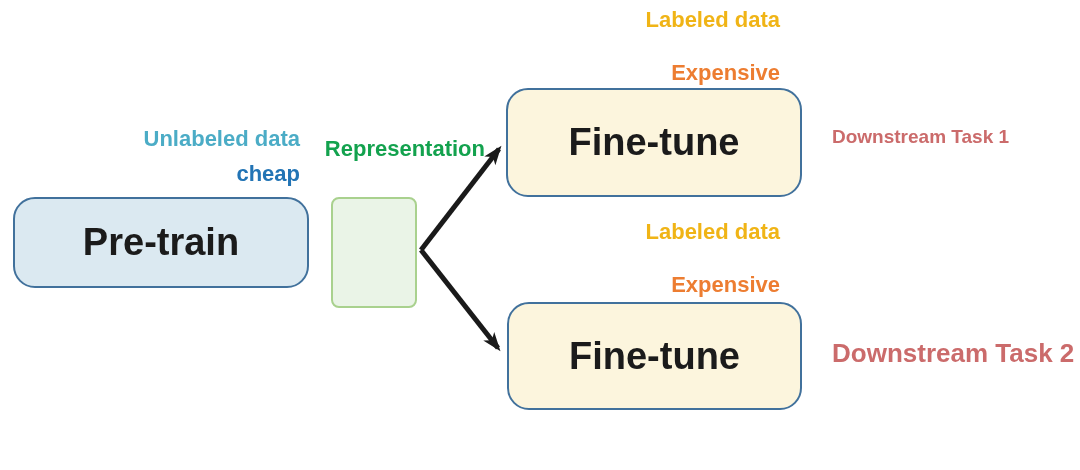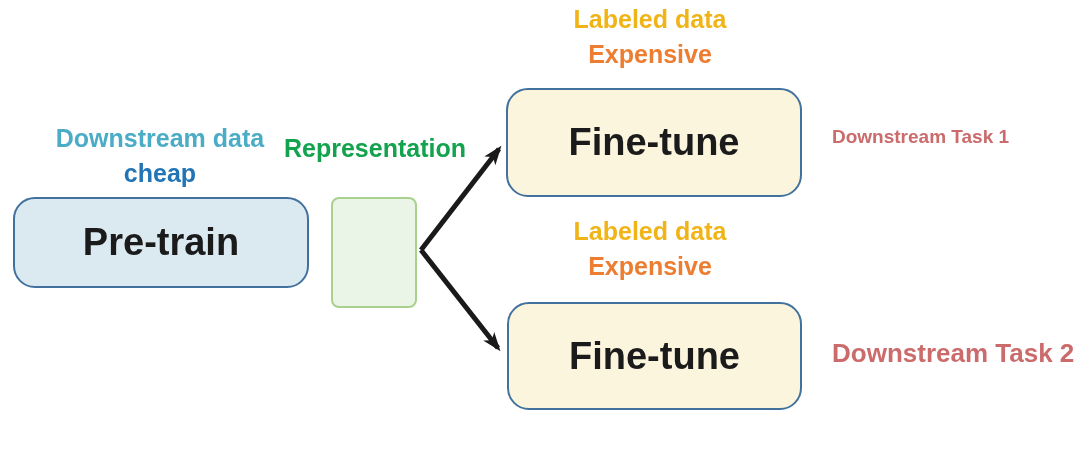--- a/index.html
+++ b/index.html
@@ -43,34 +43,34 @@
     background: var(--finetune-fill, #fcf5dd);
     border: 2.5px solid var(--finetune-border, #41719c);
   }
   .node-finetune-2 {
     left: 507px; top: 302px; width: 295px; height: 108px;
     background: var(--finetune-fill, #fcf5dd);
     border: 2.5px solid var(--finetune-border, #41719c);
   }
   .annotation {
     position: absolute;
-    text-align: center;
+    text-align: right;
     font-weight: bold;
-    font-size: 25px;
+    font-size: 22px;
     line-height: 35px;
     white-space: nowrap;
   }
   .ann-unlabeled { left: 20px; top: 121px; width: 280px; }
   .ann-unlabeled .l1 { color: var(--teal-label, #4bacc6); }
   .ann-unlabeled .l2 { color: var(--blue-label, #2274b5); }
   .ann-representation { left: 265px; top: 131px; width: 220px; color: var(--green-label, #13a24e); }
   .ann-labeled-top { left: 520px; top: 2px; width: 260px; }
   .ann-labeled-mid { left: 520px; top: 214px; width: 260px; }
   .ann-labeled-top .l1, .ann-labeled-mid .l1 { color: var(--gold-label, #f0b416); }
-  .ann-labeled-top .l2, .ann-labeled-mid .l2 { color: var(--orange-label, #ed7d31); }
+  .ann-labeled-top .l2, .ann-labeled-mid .l2 { color: var(--orange-label, #ed7d31); margin-top: 18px; }
   .ann-downstream-1 { left: 832px; top: 119px; width: 248px; text-align: left; font-size: 19px; color: var(--rose-label, #cb6b6b); }
   .ann-downstream-2 { left: 832px; top: 336px; width: 248px; text-align: left; font-size: 26px; color: var(--rose-label, #cb6b6b); }
   .arrows {
     position: absolute;
     left: 0; top: 0;
     width: 1080px;
     height: 470px;
     pointer-events: none;
   }
   .arrows line {
@@ -78,21 +78,21 @@
     stroke-width: 5;
   }
   .arrows .head { fill: var(--arrow-color, #1a1a1a); }
 </style>
 </head>
 <body>
 
 <div class="canvas">
 
   <div class="annotation ann-unlabeled">
-    <div class="l1">Downstream data</div>
+    <div class="l1">Unlabeled data</div>
     <div class="l2">cheap</div>
   </div>
 
   <div class="annotation ann-representation">Representation</div>
 
   <div class="annotation ann-labeled-top">
     <div class="l1">Labeled data</div>
     <div class="l2">Expensive</div>
   </div>
 

